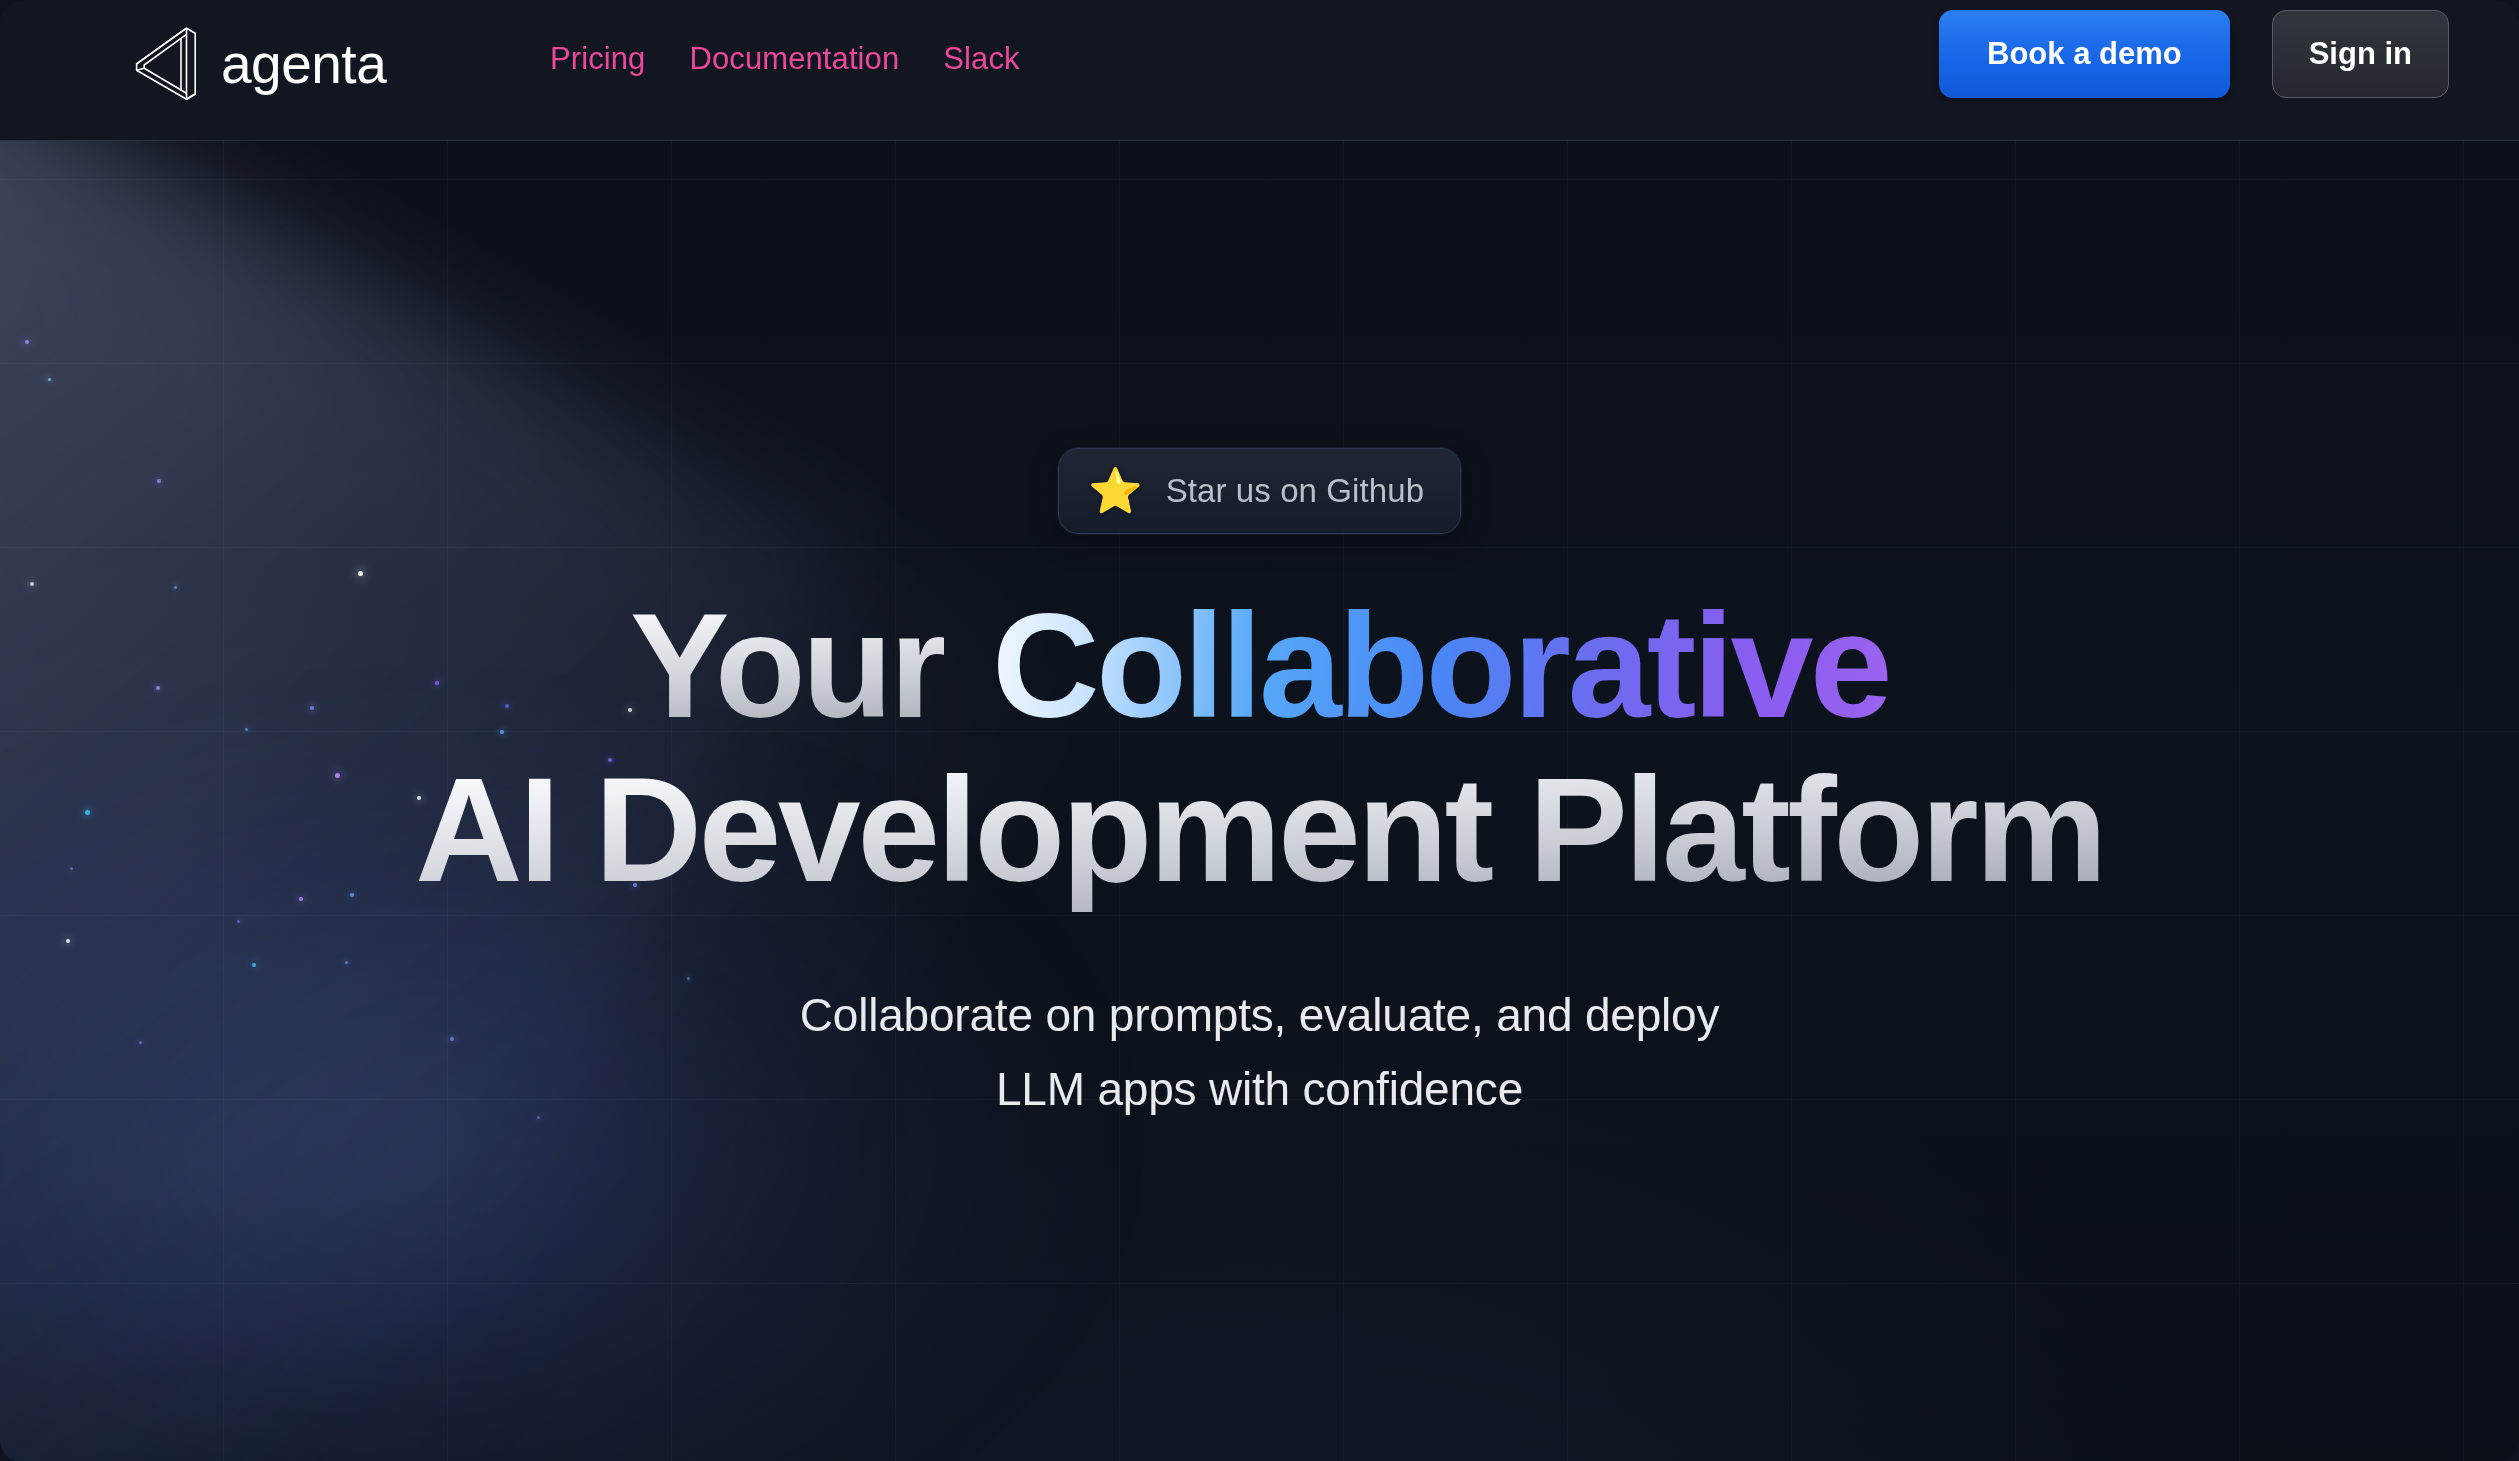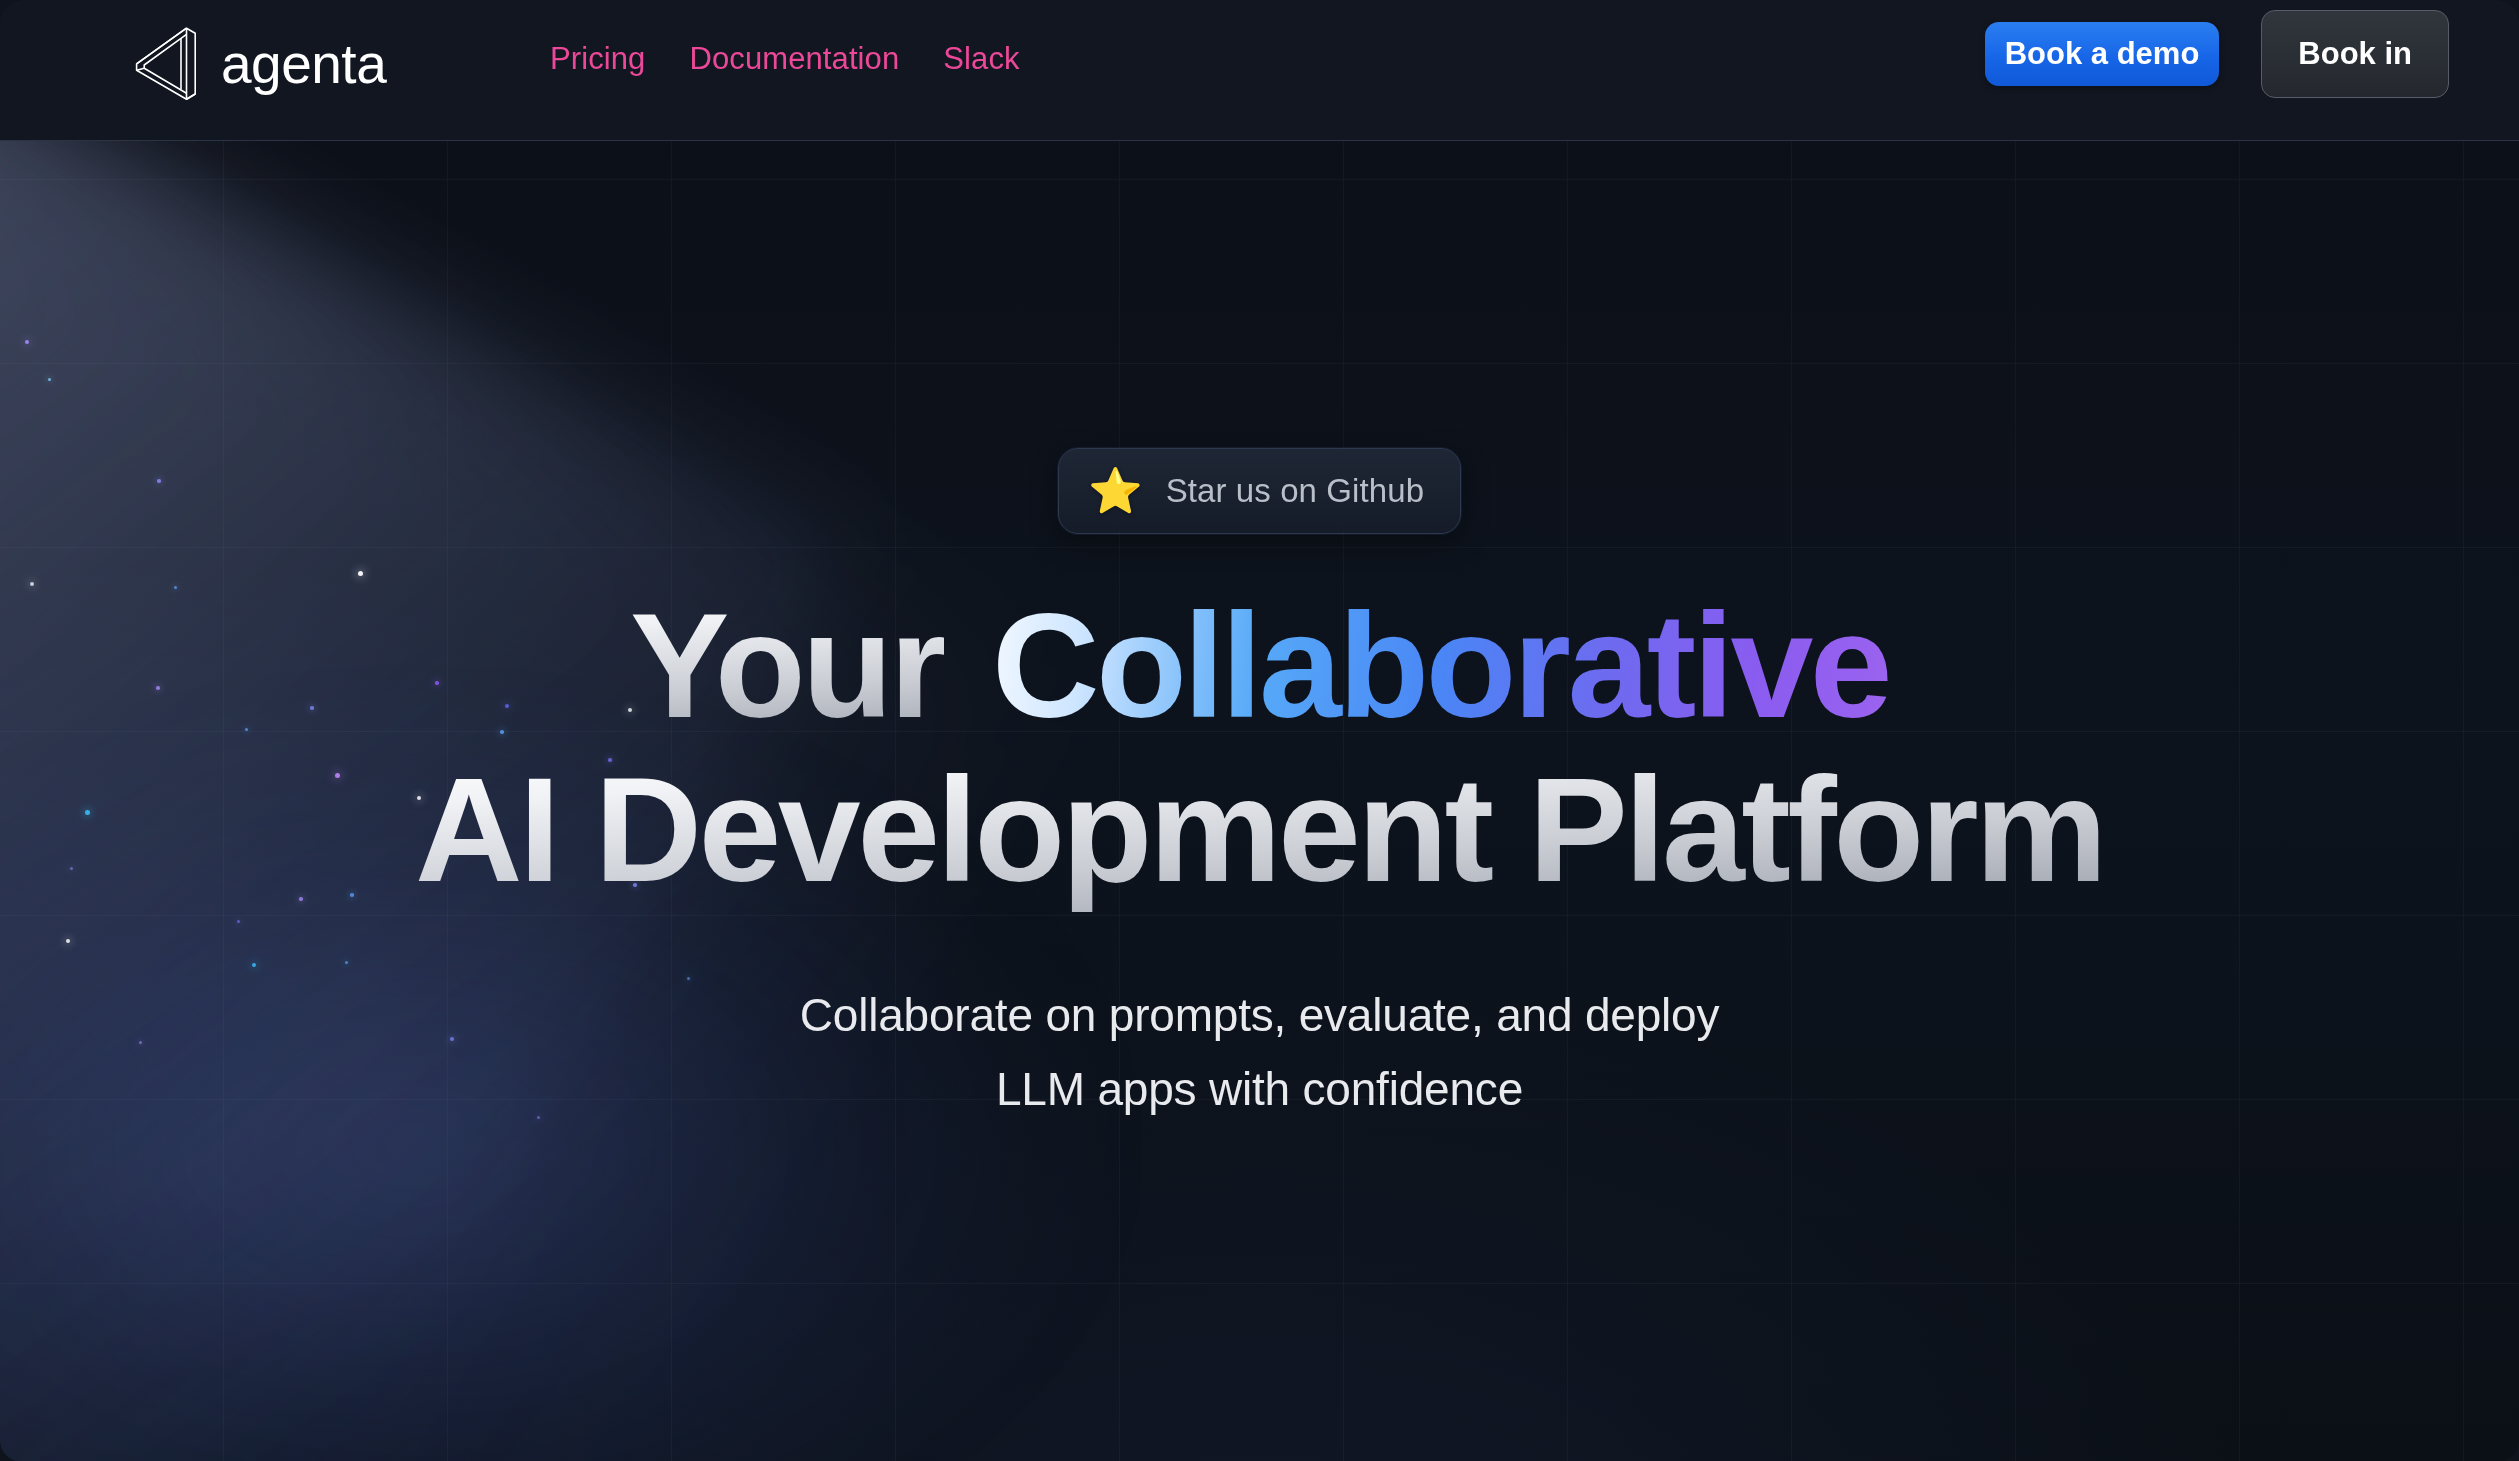--- a/index.html
+++ b/index.html
@@ -41,21 +41,21 @@
   }
 
   .hdr-actions { position:absolute; right:70px; top:10px; display:flex; gap:42px; align-items:center; }
   .btn {
     border:none; cursor:pointer; font-family:"Liberation Sans", sans-serif;
     display:flex; align-items:center; justify-content:center; white-space:nowrap;
   }
   .btn-primary {
     background:linear-gradient(180deg,#2b7ef0 0%,#1766e8 55%,#1059d8 100%);
     color:#ffffff; font-size:31px; font-weight:700;
-    padding:0 20px; height:64px; border-radius:14px;
+    padding:0 48px; height:88px; border-radius:14px;
     box-shadow:0 2px 6px rgba(0,0,0,.35);
   }
   .btn-ghost {
     background:linear-gradient(180deg,#31363d 0%,#24282e 100%);
     color:#ffffff; font-size:31px; font-weight:700;
     padding:0 36px; height:88px; border-radius:14px;
     border:1px solid #575d66;
   }
 
   
@@ -199,21 +199,21 @@
       </div>
 
       <nav class="nav">
         <a href="#">Pricing</a>
         <a href="#">Documentation</a>
         <a href="#">Slack</a>
       </nav>
 
       <div class="hdr-actions">
         <button class="btn btn-primary">Book a demo</button>
-        <button class="btn btn-ghost">Book in</button>
+        <button class="btn btn-ghost">Sign in</button>
       </div>
 
     </div>
   </div>
 
   <div class="hero">
     <div class="bg-base"></div>
     <div class="glow-lowleft"></div>
     <div class="beam"></div>
     <div class="beam2"></div>

